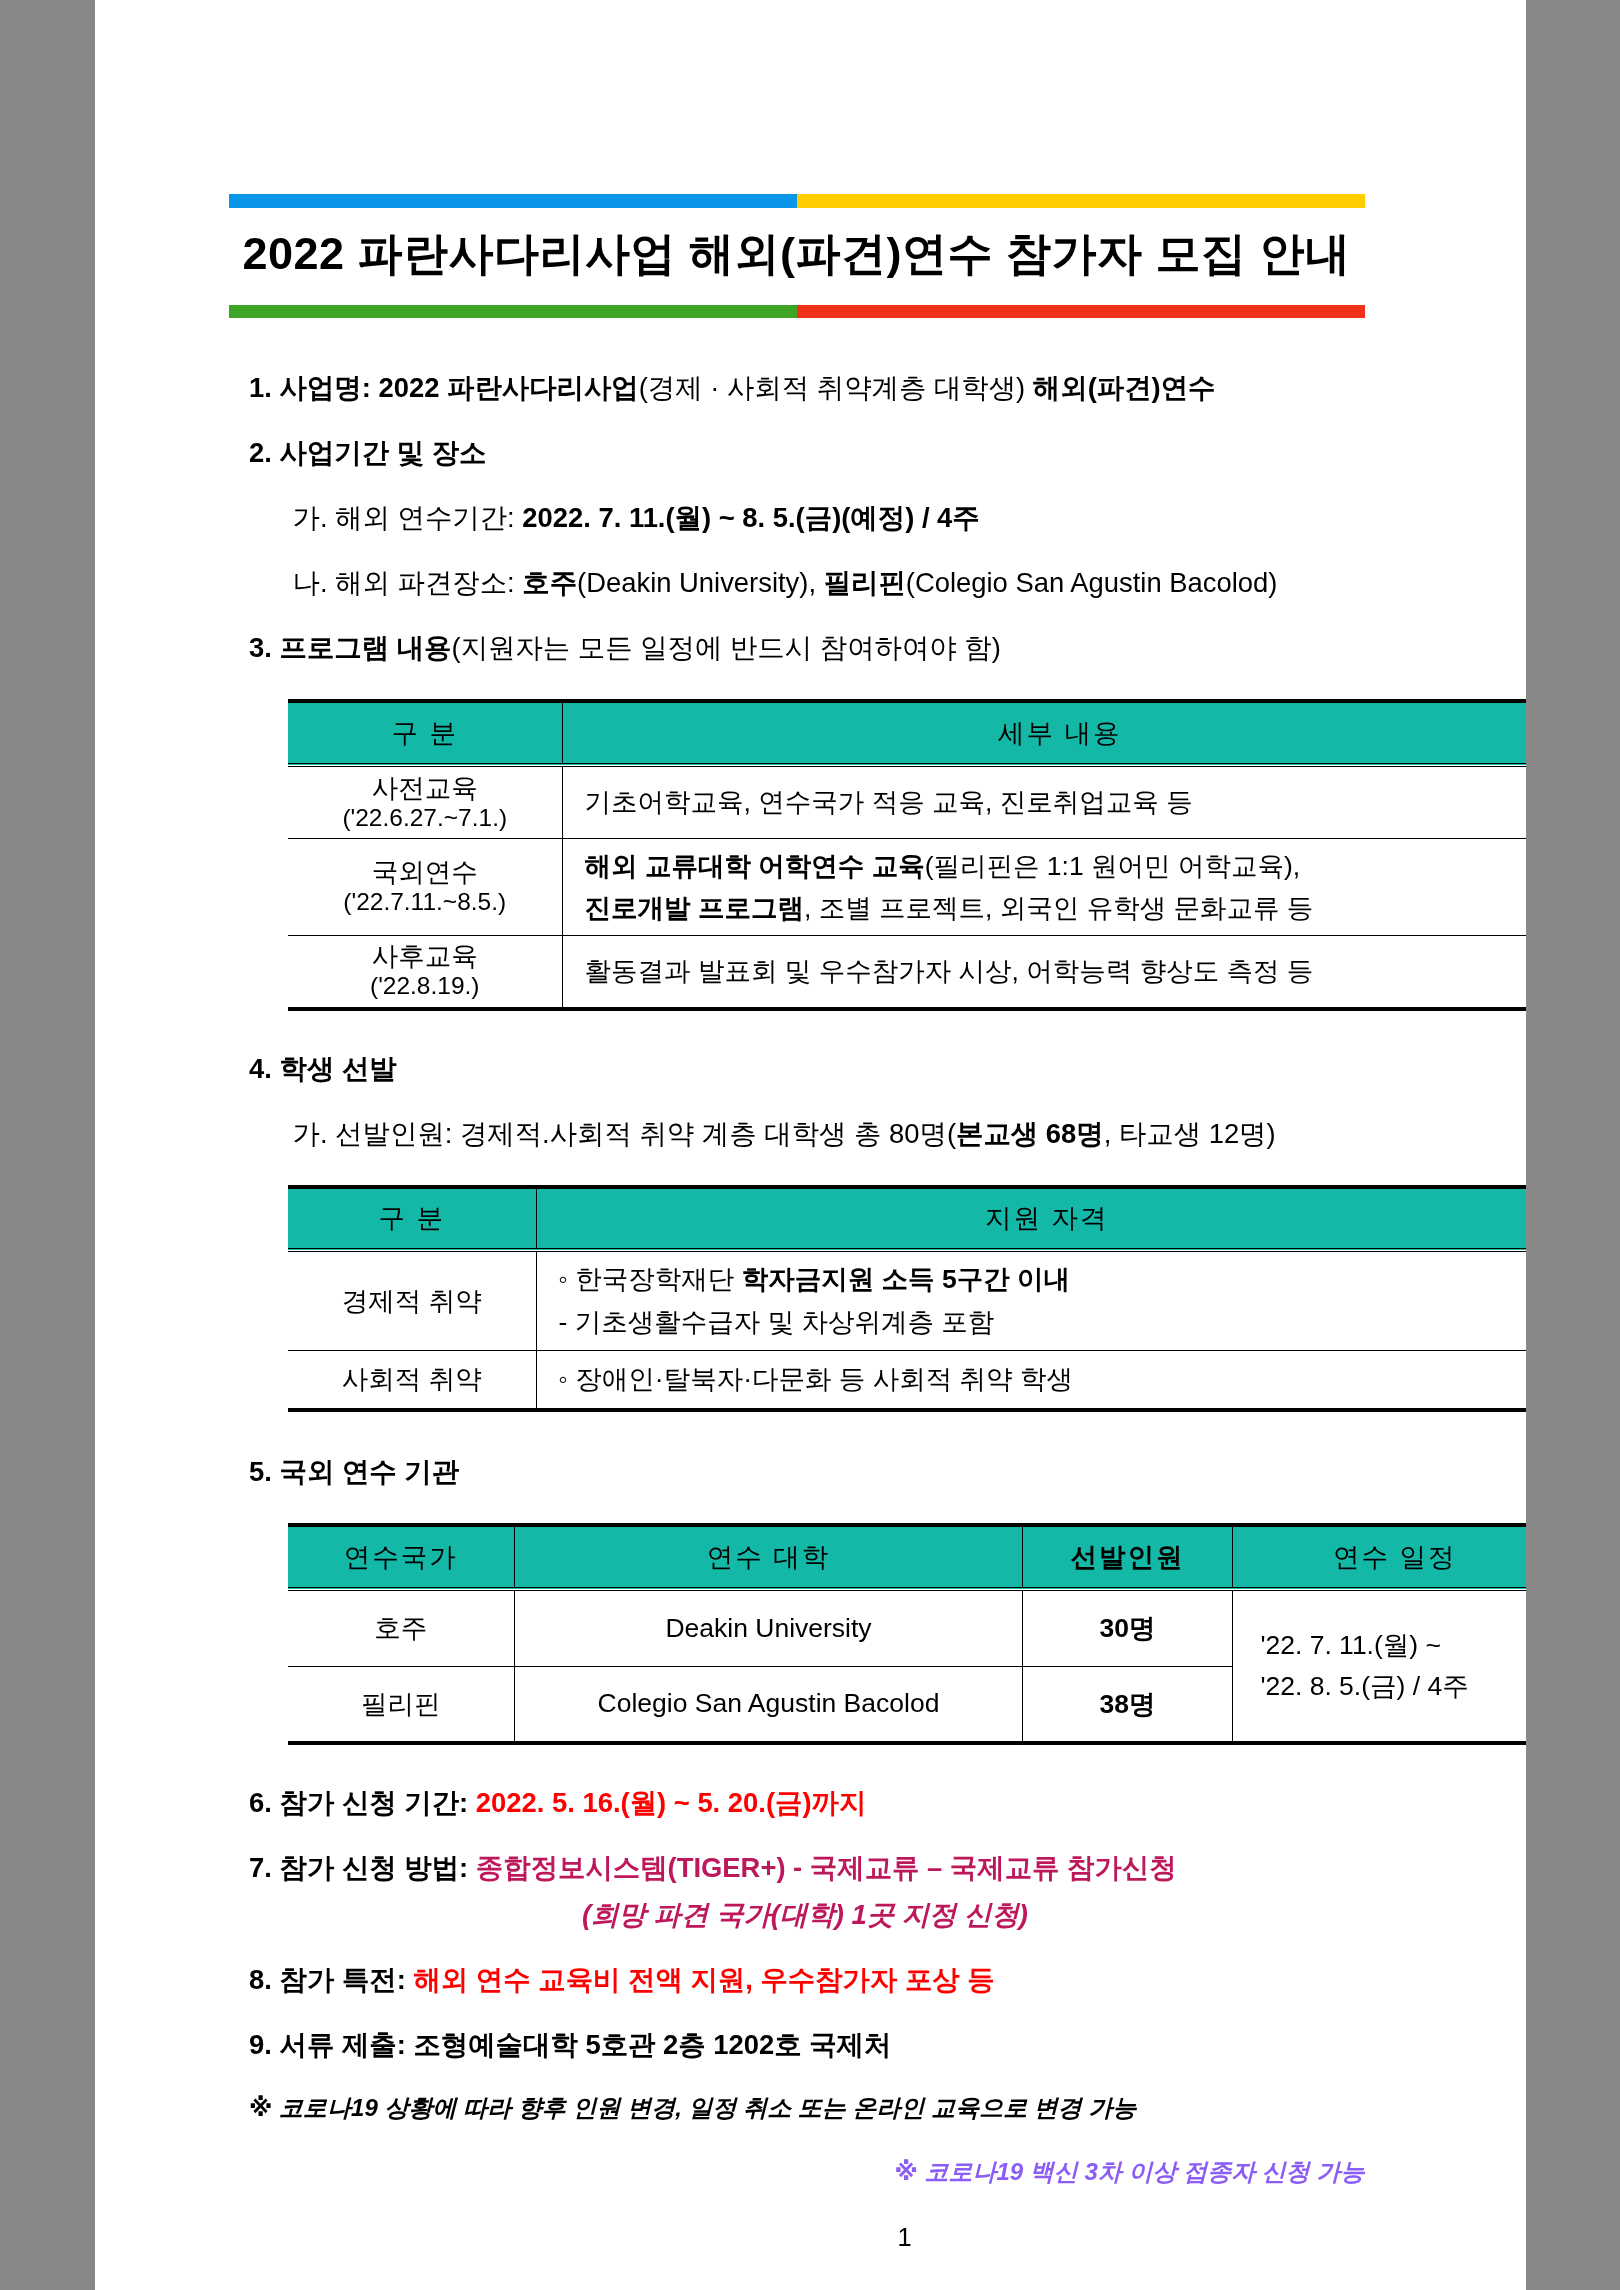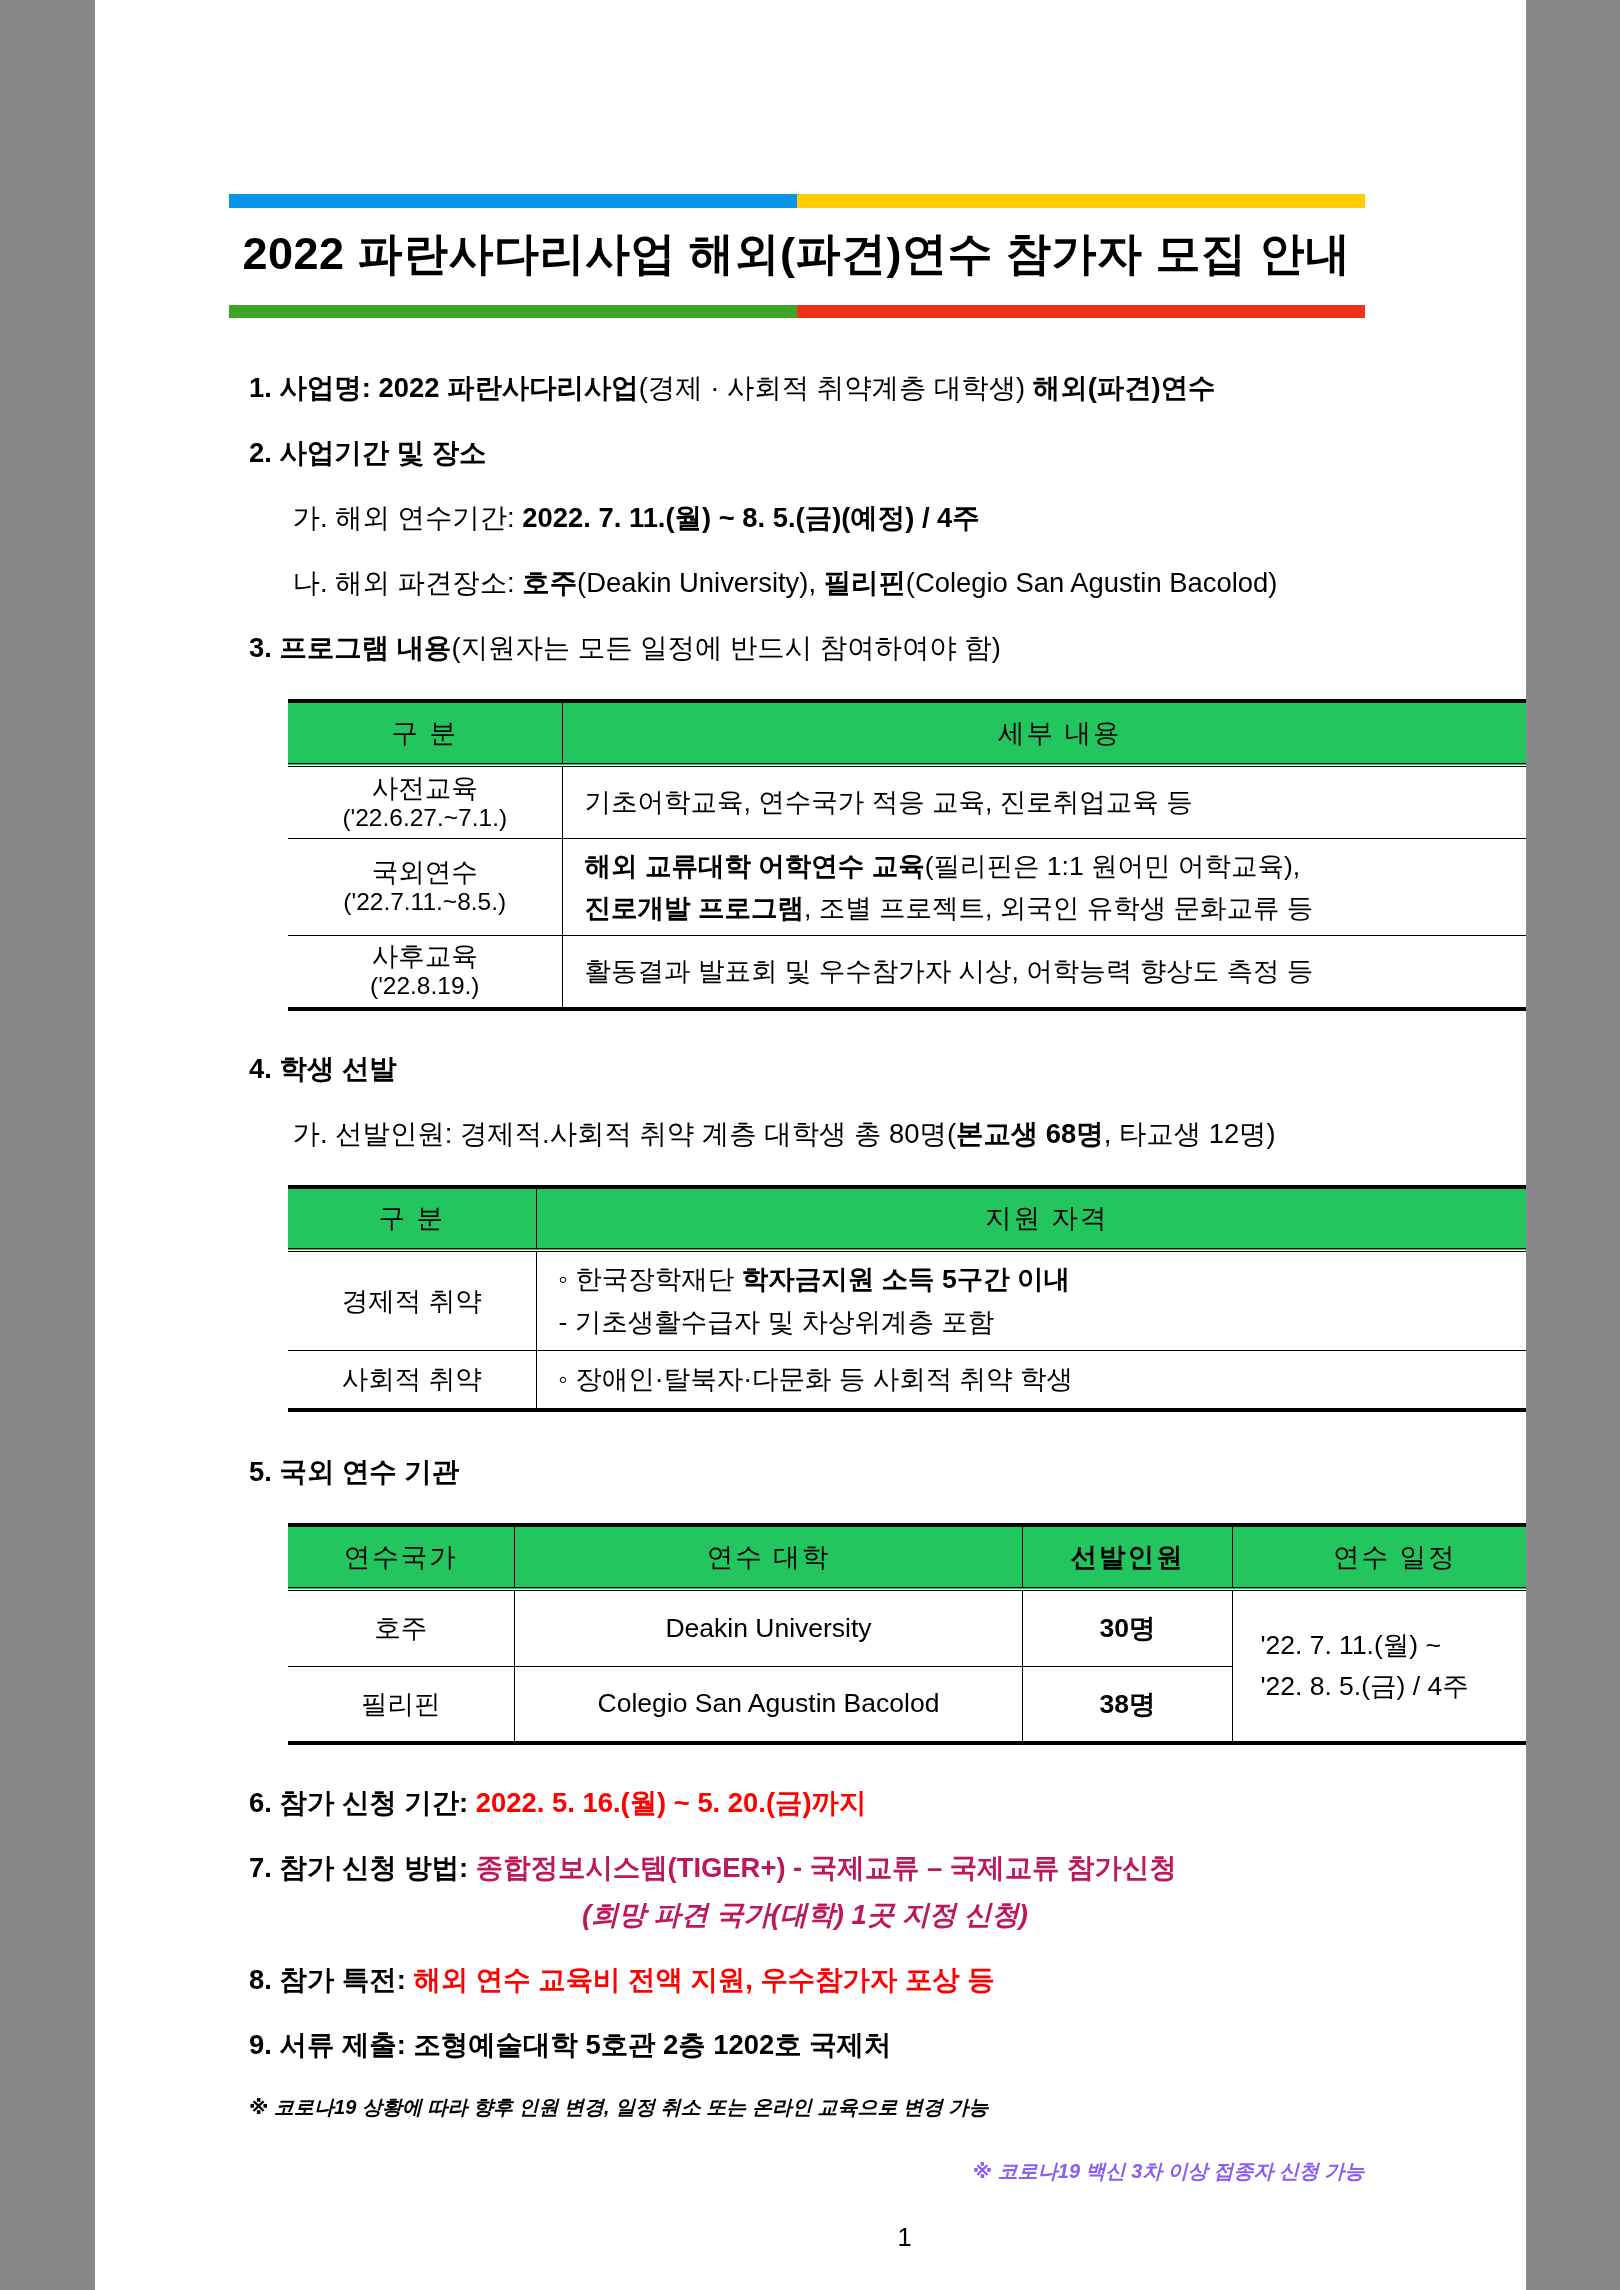--- a/index.html
+++ b/index.html
@@ -32,33 +32,33 @@
   }
   .item.first{margin-top:53px;}
   .item.after-table{margin-top:41px;}
   .item.sec5{margin-top:43px;}
   .sub{margin-left:64px;}
   .b{font-weight:700;}
   .red{color:#ff0000;font-weight:700;}
   .blue{color:#be185d;font-weight:700;}
   .line2{padding-left:333px;margin-top:13.7px;}
   .it{font-style:italic;}
-  .note{font-size:20px;font-weight:700;font-style:italic;line-height:35px;margin:29px 0 0 20.6px;white-space:pre-wrap;}
+  .note{font-size:24px;font-weight:700;font-style:italic;line-height:35px;margin:29px 0 0 20.6px;white-space:pre-wrap;}
   .note.blue-note{color:#8b5cf6;text-align:right;}
   
   .doc-table{
     border-collapse:collapse;
     border-top:4.9px solid #000;border-bottom:4.9px solid #000;
     border-left:hidden;border-right:hidden;
     margin:35px 0 0 59px;width:1269px;table-layout:fixed;
     font-size:26.5px;
   }
   .doc-table th,.doc-table td{border:1px solid #000;padding:5.9px 0;vertical-align:middle;}
   .doc-table thead th{
-    background:#22c55e;
+    background:#14b8a6;
     border-bottom:4.9px double #000;
     font-weight:400;height:48px;text-align:center;letter-spacing:2px;
   }
   .doc-table thead th.th-bold{font-weight:700;}
   .cat{text-align:center;line-height:29px;}
   .catsub{font-size:24.5px;}
   .det{text-align:left;padding-left:21.6px !important;line-height:39px;margin-top:17px;}
   .t1 .row-single td{height:59px;}
   .t1 .det div{line-height:42px;}
   .t2 .det div{line-height:43px;}

